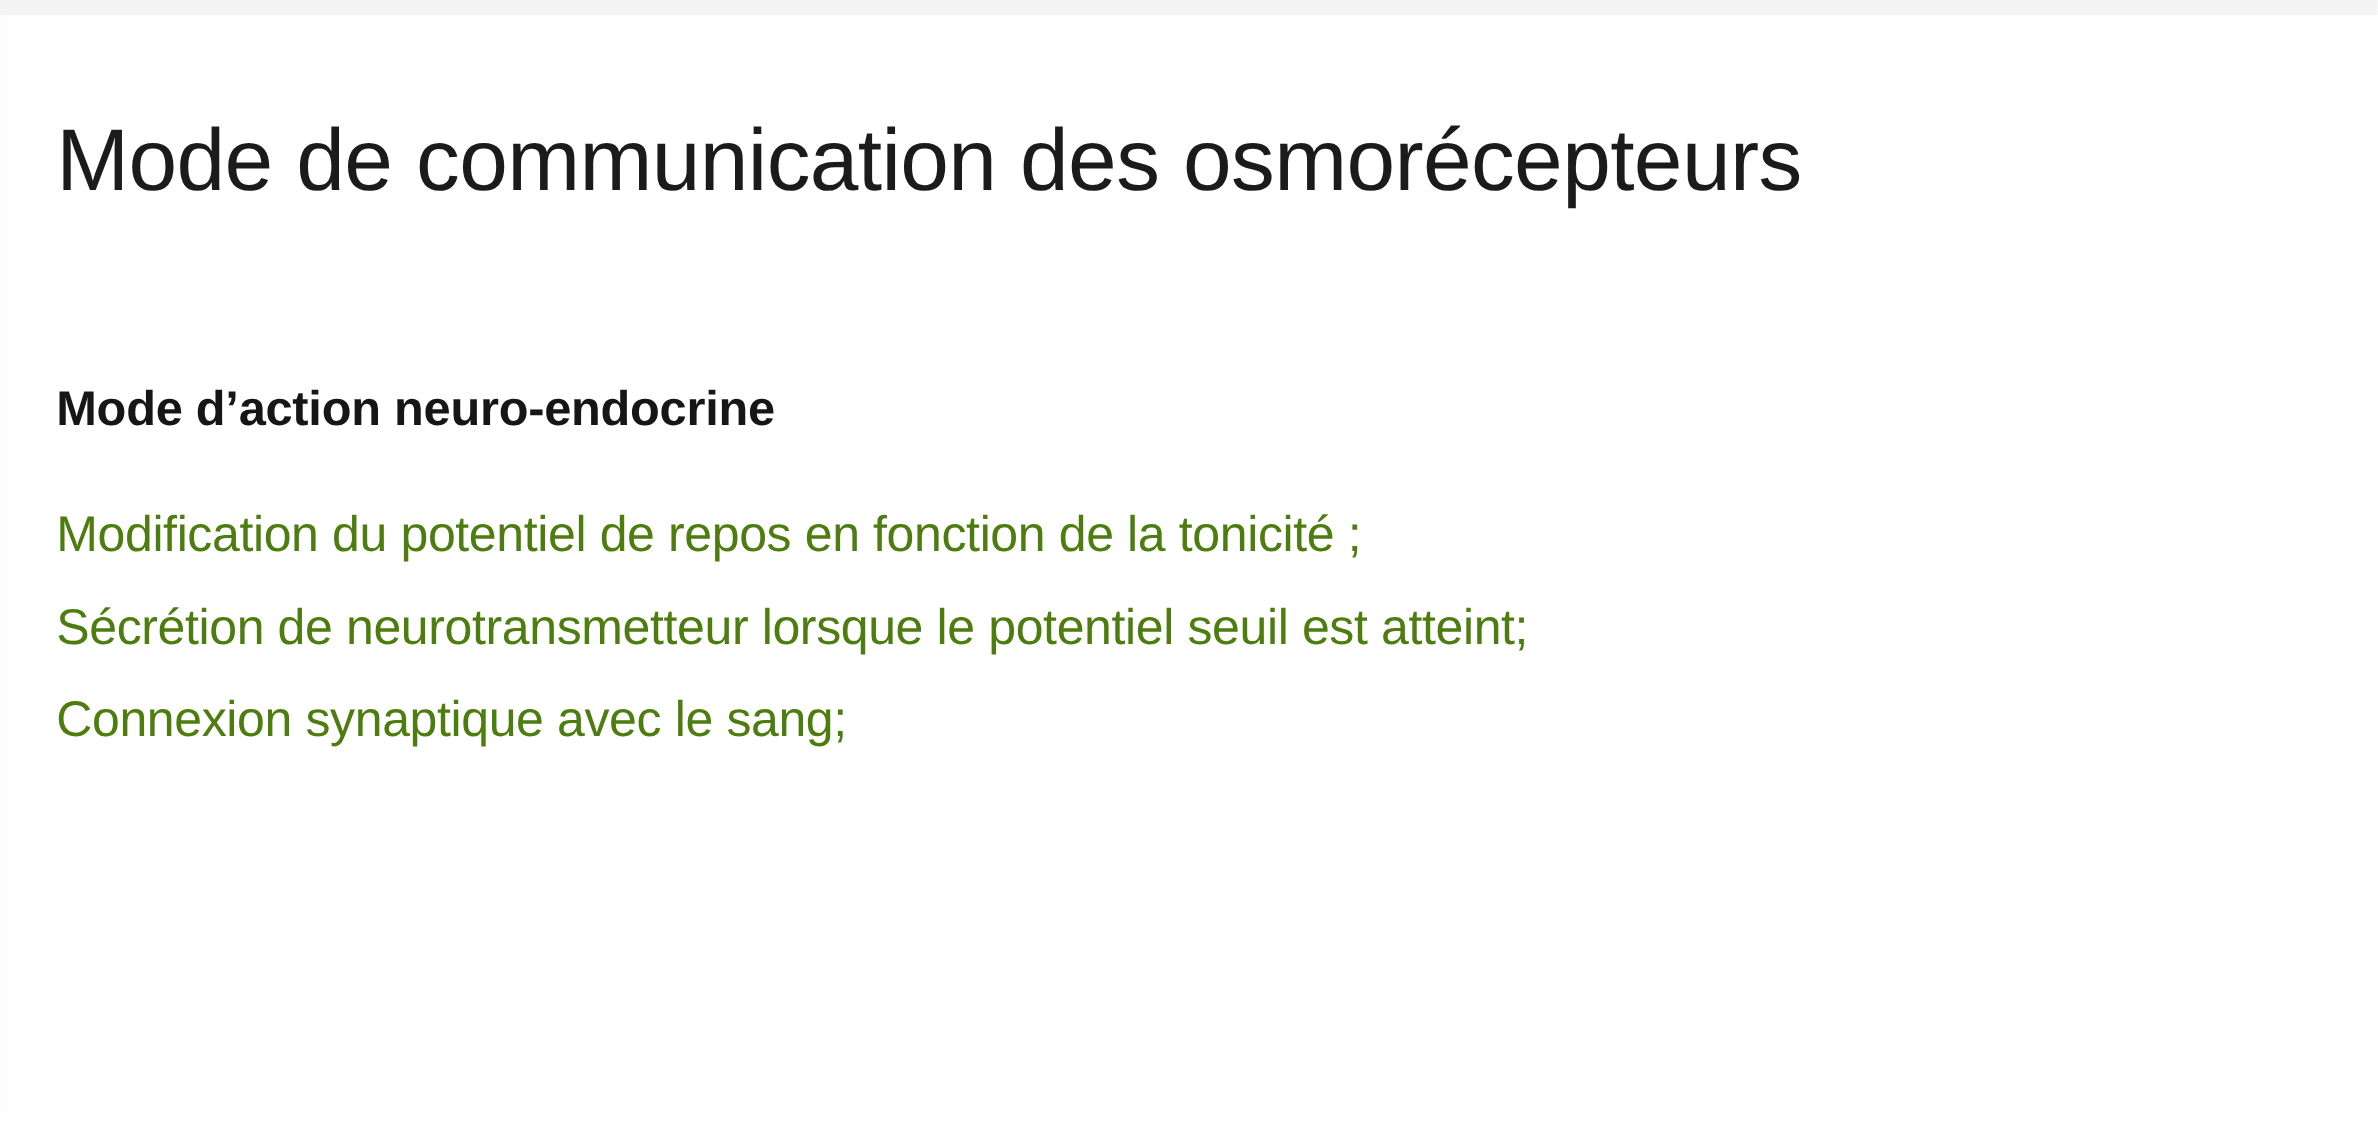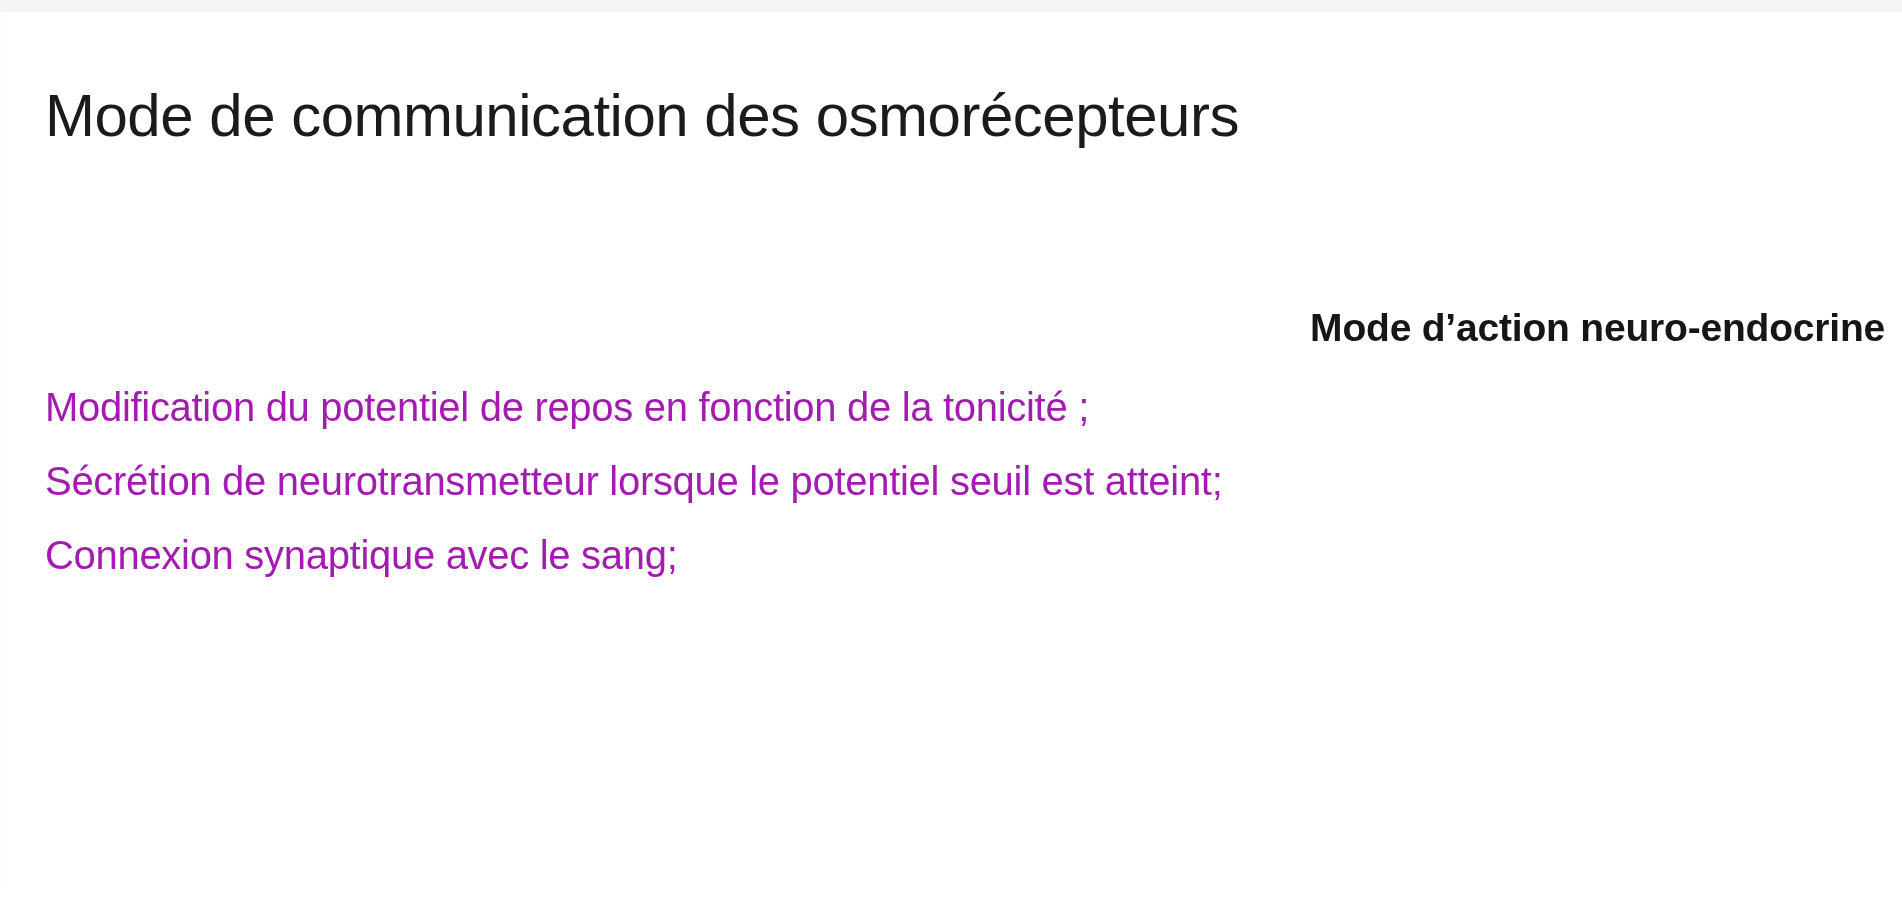--- a/index.html
+++ b/index.html
@@ -34,46 +34,45 @@
     left: 0;
     width: 8px;
     height: 885px;
     background: #fdfdfd;
   }
   .slide-title {
     position: absolute;
     top: 42px;
     left: 45px;
     width: 1800px;
-    font-size: 60px;
+    font-size: 70px;
     font-weight: 400;
     line-height: 1.12;
     color: #1b1b1b;
     letter-spacing: -0.5px;
     white-space: nowrap;
   }
   .body-block {
     position: absolute;
     top: 305px;
     left: 45px;
     width: 1840px;
   }
   .body-heading {
     font-size: 39px;
     font-weight: 700;
     color: #161616;
     line-height: 1.2;
-    margin-bottom: 35px;
+    margin-bottom: 56px;
     letter-spacing: -0.2px;
-    text-align: right;
   }
   .body-line {
     font-size: 40px;
     font-weight: 400;
-    color: #a21caf;
+    color: #4d7c0f;
     line-height: 1.0;
     margin-bottom: 34px;
     letter-spacing: -0.3px;
     white-space: nowrap;
     margin-top: 24px;
   }
   .body-line:last-child {
     margin-bottom: 0;
   }
   .bottom-fade {

